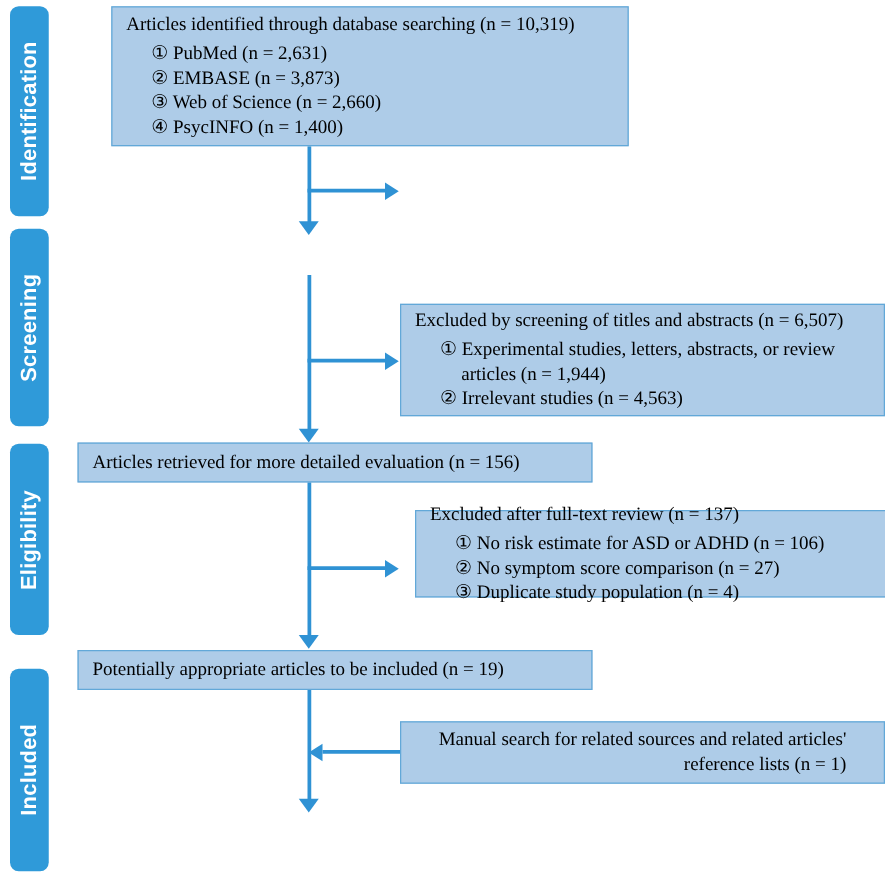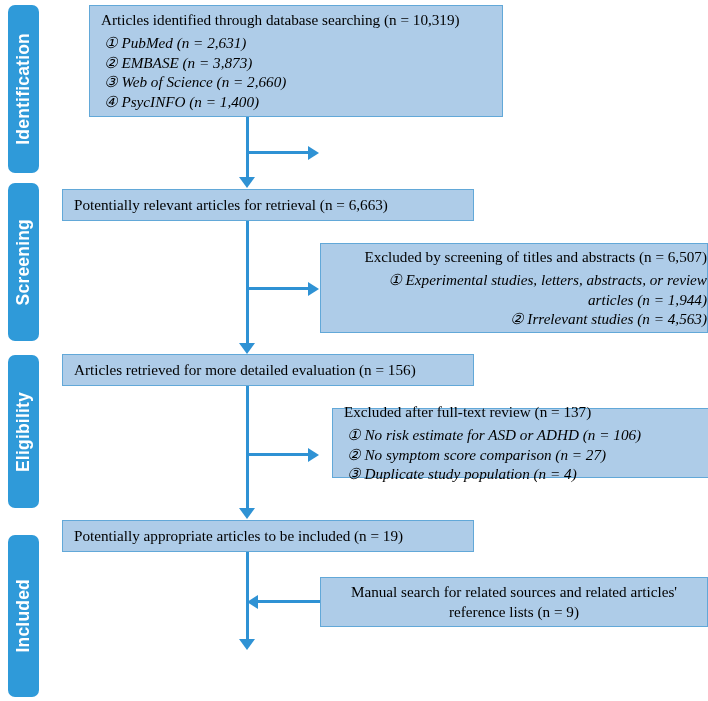--- a/index.html
+++ b/index.html
@@ -51,23 +51,22 @@
     line-height: 1.30;
     display: flex;
     flex-direction: column;
     justify-content: center;
   }
   .box .head {
     padding-left: 11px;
     white-space: nowrap;
   }
   .box .sub {
-    padding-left: 14px;
+    padding-left: 31px;
     margin-top: 3px;
-    font-style: italic;
   }
   .box .sub .item {
     white-space: nowrap;
   }
   .box .sub .item.wrapped {
     white-space: normal;
   }
   .box .sub .item .cont {
     display: block;
     padding-left: 17px;
@@ -75,20 +74,21 @@
   .box.centered {
     text-align: center;
     align-items: center;
   }
   .box.centered .head {
     padding-left: 0;
     white-space: normal;
   }
   .box .line2 {
     display: block;
+    text-align: right;
   }
 
   
   .vline {
     position: absolute;
     width: 3px;
     background: #2f92d4;
   }
   .hline {
     position: absolute;
@@ -168,25 +168,22 @@
     <div class="head">Articles identified through database searching (n = 10,319)</div>
     <div class="sub">
       <div class="item">① PubMed (n = 2,631)</div>
       <div class="item">② EMBASE (n = 3,873)</div>
       <div class="item">③ Web of Science (n = 2,660)</div>
       <div class="item">④ PsycINFO (n = 1,400)</div>
     </div>
   </div>
 
 
-  <div class="box" style="left:62px; top:189px; width:412px; height:32px;">
-    <div class="head">Potentially relevant articles for retrieval (n = 6,663)</div>
-  </div>
-
-  <div class="box" style="left:320px; top:243px; width:388px; height:90px;text-align:right;">
+
+  <div class="box" style="left:320px; top:243px; width:388px; height:90px;">
     <div class="head">Excluded by screening of titles and abstracts (n = 6,507)</div>
     <div class="sub">
       <div class="item wrapped">
         <span>① Experimental studies, letters, abstracts, or review</span>
         <span class="cont">articles (n = 1,944)</span>
       </div>
       <div class="item">② Irrelevant studies (n = 4,563)</div>
     </div>
   </div>
 
@@ -203,18 +200,18 @@
     </div>
   </div>
 
   <div class="box" style="left:62px; top:520px; width:412px; height:32px;">
     <div class="head">Potentially appropriate articles to be included (n = 19)</div>
   </div>
 
   <div class="box centered" style="left:320px; top:577px; width:388px; height:50px;">
     <div class="head">
       <span class="line2">Manual search for related sources and related articles'</span>
-      <span class="line2">reference lists (n = 9)</span>
+      <span class="line2">reference lists (n = 1)</span>
     </div>
   </div>
 
 
 </div>
 
 </body></html>

